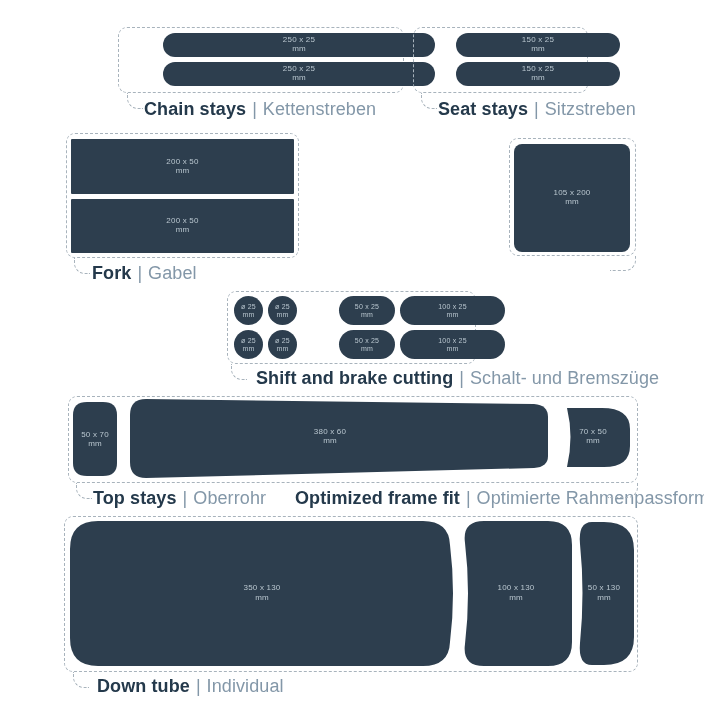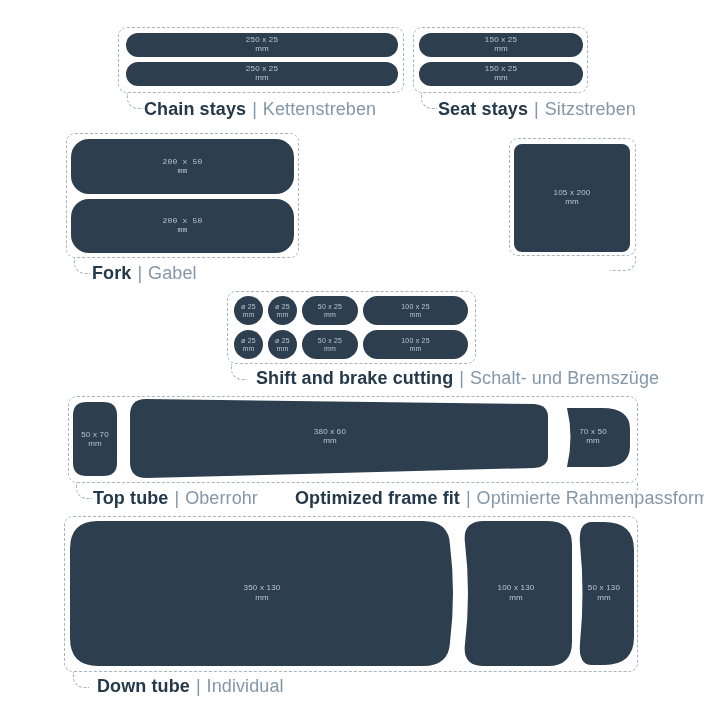--- a/index.html
+++ b/index.html
@@ -14,22 +14,22 @@
   body{font-family:"Liberation Sans","DejaVu Sans",sans-serif;}
   .canvas{position:relative;width:704px;height:704px;background:#ffffff;overflow:hidden;}
 
   .gbox{position:absolute;border:1px dashed var(--dash);border-radius:9px;}
 
   .patch{position:absolute;background:var(--shape);color:var(--shape-text);
          display:flex;flex-direction:column;align-items:center;justify-content:center;
          text-align:center;}
   .patch .d1,.patch .d2{font-size:8px;line-height:1.1;letter-spacing:.2px;white-space:nowrap;}
   .patch.sm .d1,.patch.sm .d2{font-size:7px;line-height:1.05;}
-  .pill{border-radius:999px;}
-  .rect{border-radius:18px;font-family:Liberation Mono, monospace;}
+  .pill{border-radius:999px;margin-left:37px;}
+  .rect{border-radius:1px;}
   .square{border-radius:8px;}
   .circle{border-radius:50%;}
 
   .curl-l{position:absolute;width:16px;height:16px;
           border-left:1px dashed var(--dash);border-bottom:1px dashed var(--dash);
           border-bottom-left-radius:11px;}
   .curl-r{position:absolute;height:15px;
           border-right:1px dashed var(--dash);border-bottom:1px dashed var(--dash);
           border-bottom-right-radius:11px;}
 
@@ -142,21 +142,21 @@
     <path d="M 499,12 L 534,12 Q 562,12 562,33 L 562,50 Q 562,71 536,71 L 499,71 Q 506,41 499,12 Z"></path>
     <text x="27" y="41">50 x 70</text>
     <text x="27" y="50">mm</text>
     <text x="262" y="38">380 x 60</text>
     <text x="262" y="47">mm</text>
     <text x="525" y="38">70 x 50</text>
     <text x="525" y="47">mm</text>
   </svg>
   <div class="curl-l" style="left:76px;top:483px"></div>
   <div class="glabel" style="left:93px;top:489px">
-    <span class="en">Top tube</span><span class="sep">|</span><span class="de">Oberrohr</span>
+    <span class="en">Top stays</span><span class="sep">|</span><span class="de">Oberrohr</span>
   </div>
   <div class="glabel" style="left:295px;top:489px">
     <span class="en">Optimized frame fit</span><span class="sep">|</span><span class="de">Optimierte Rahmenpassform</span>
   </div>
   <div class="curl-r" style="left:608px;top:483px;width:30px"></div>
 
   <div class="gbox" style="left:64px;top:516px;width:574px;height:156px"></div>
   <svg style="left:64px;top:516px" width="574" height="156" viewBox="0 0 574 156">
     <path d="M 34,5 L 359,5 Q 385,5 386,29 Q 392,77 386,126 Q 385,150 359,150 L 34,150 Q 6,150 6,122 L 6,33 Q 6,5 34,5 Z"></path>
     <path d="M 420,5 L 484,5 Q 508,5 508,29 L 508,126 Q 508,150 484,150 L 420,150 Q 398,150 401,128 Q 407,77 401,27 Q 398,5 420,5 Z"></path>

